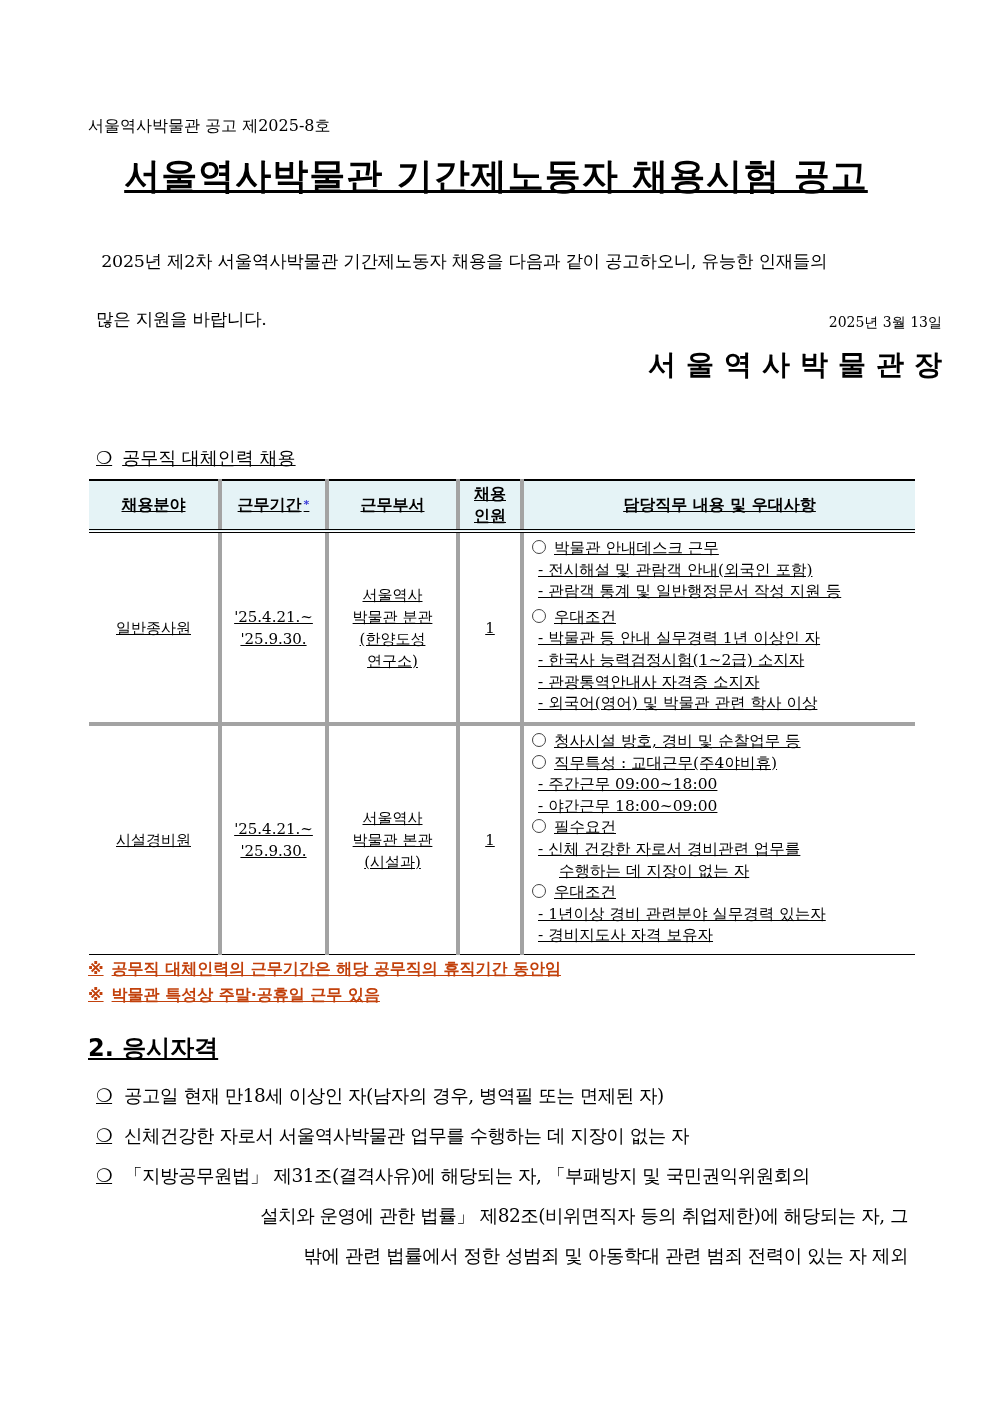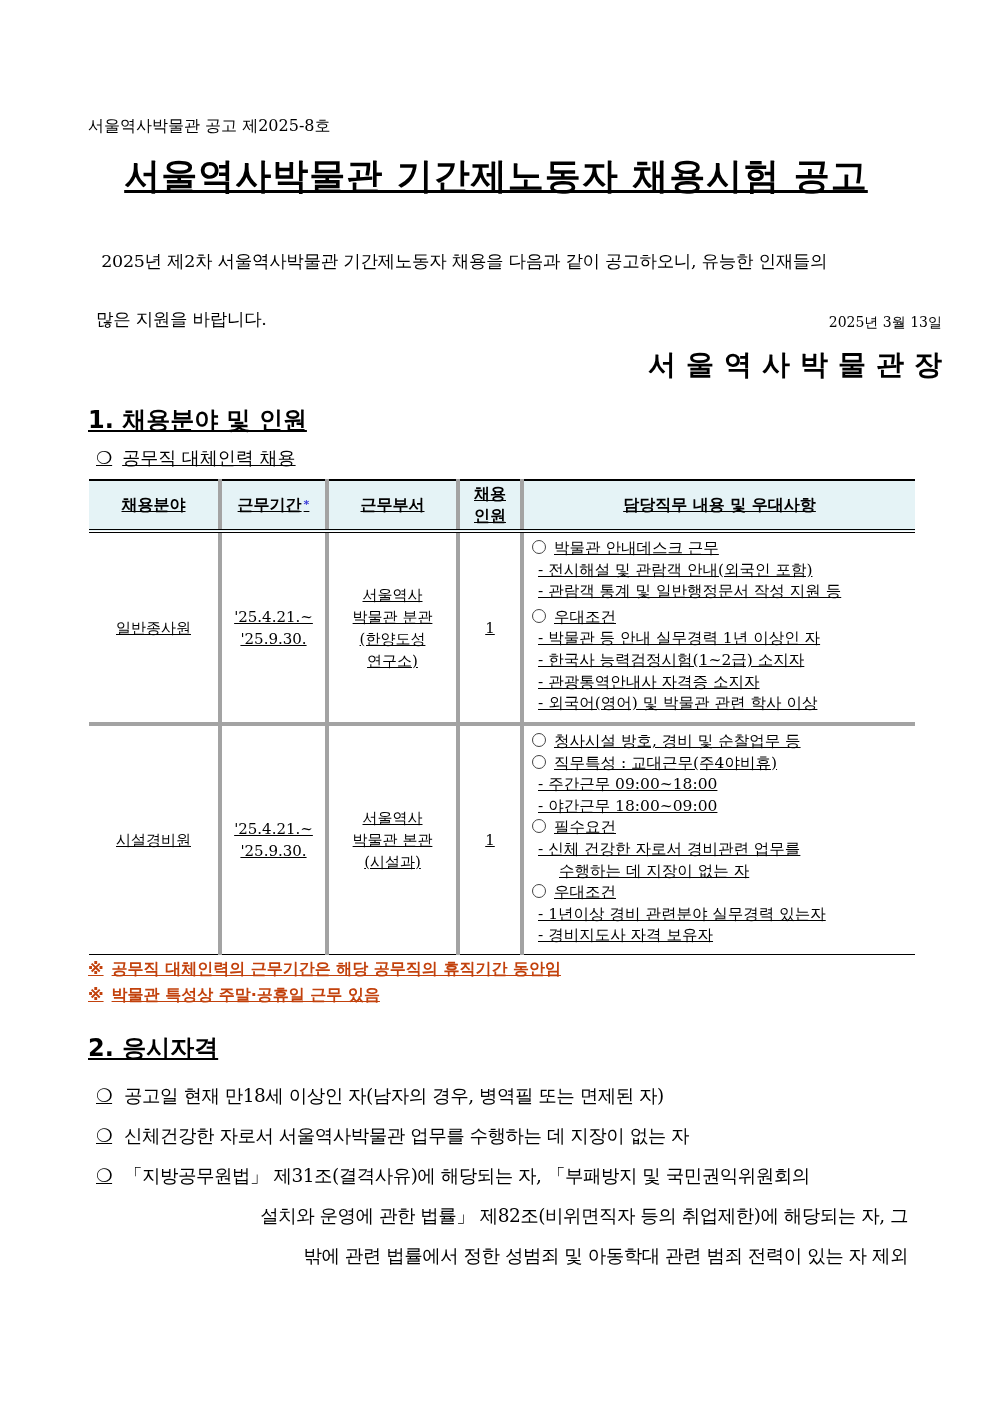--- a/index.html
+++ b/index.html
@@ -56,21 +56,20 @@
   <div class="doc-title sans">서울역사박물관 기간제노동자 채용시험 공고</div>
 
   <div class="intro serif">
     <p style="white-space:pre;"> 2025년 제2차 서울역사박물관 기간제노동자 채용을 다음과 같이 공고하오니, 유능한 인재들의</p>
     <p>많은 지원을 바랍니다.</p>
   </div>
 
   <div class="date serif">2025년 3월 13일</div>
   <div class="signer serif">서울역사박물관장</div>
 
-  <div class="sec-title sec1 sans">1. 채용분야 및 인원</div>
   <div class="sub-bullet sans">
     <span class="mark">❍</span><span>공무직 대체인력 채용</span>
   </div>
 
   <table class="recruit sans">
     <colgroup>
       <col style="width:131px">
       <col style="width:107px">
       <col style="width:131px">
       <col style="width:64px">

